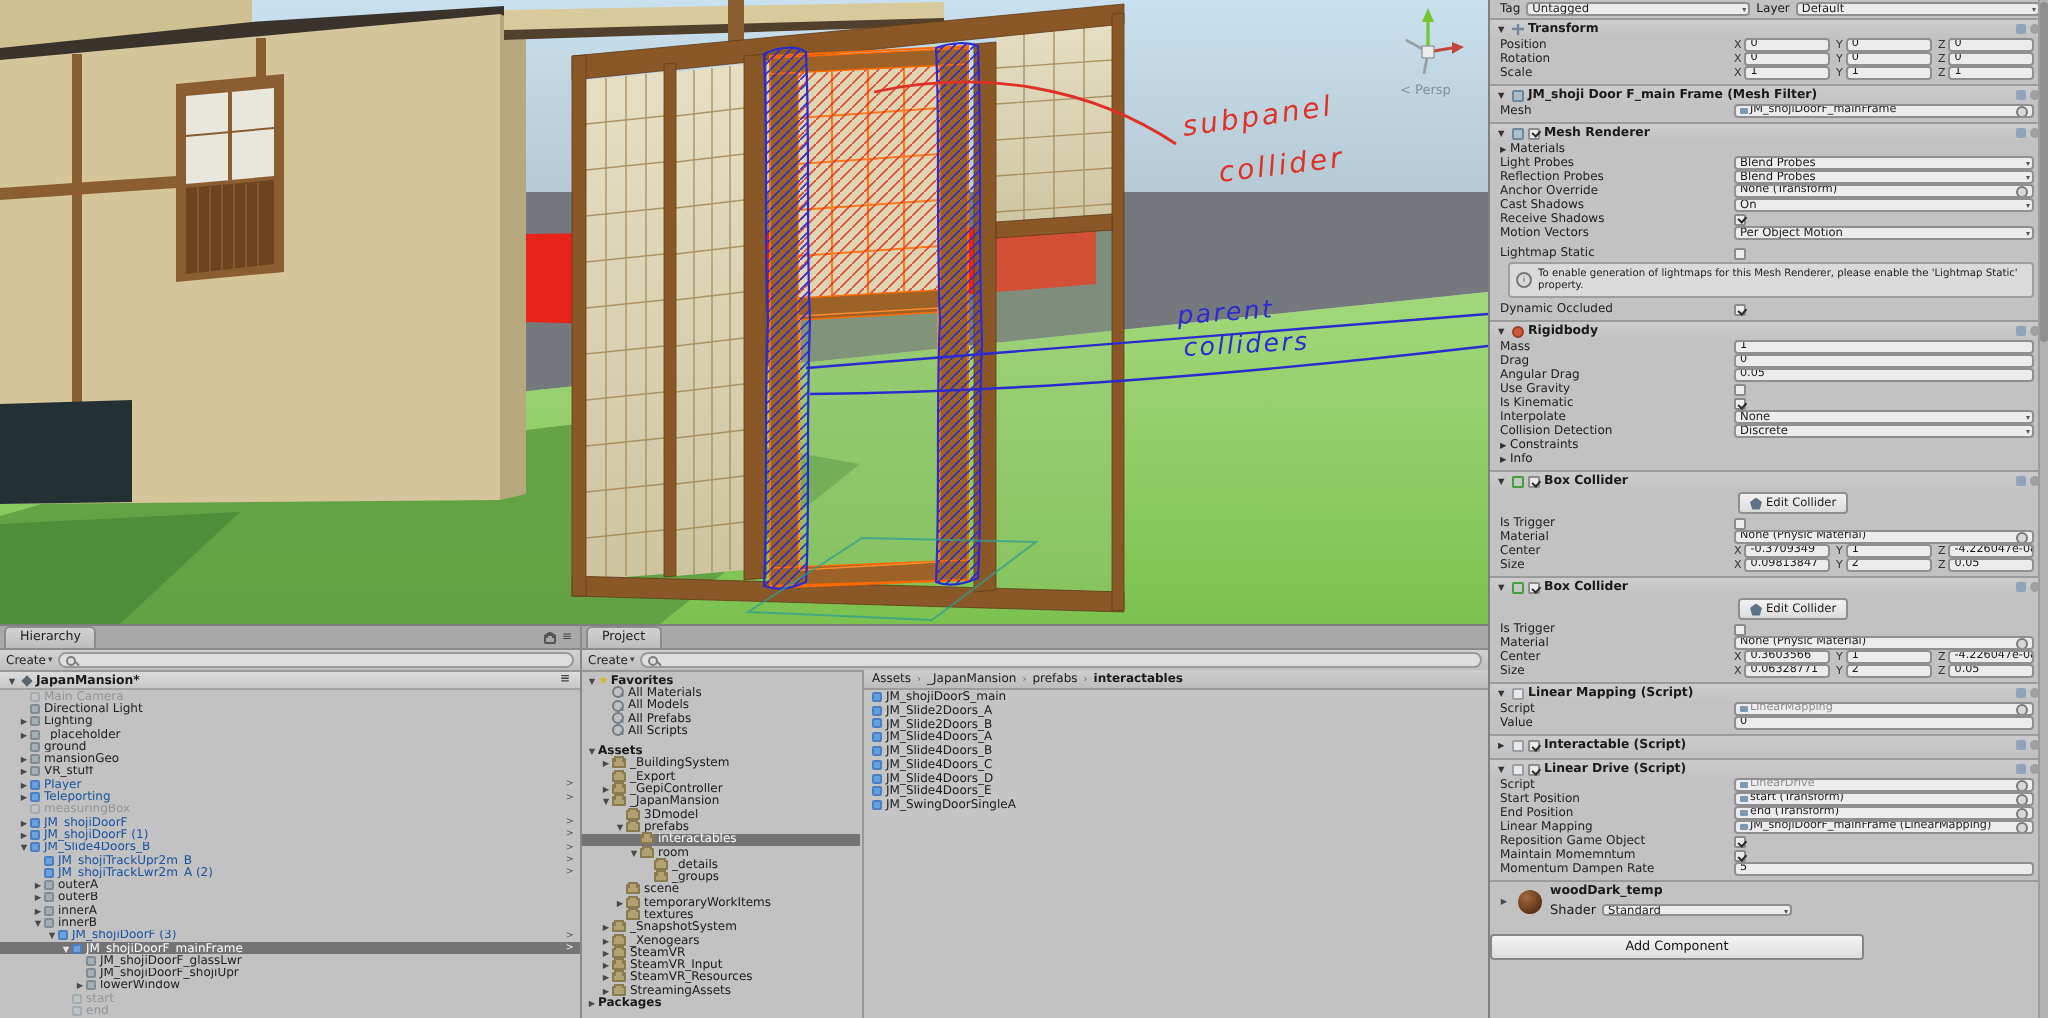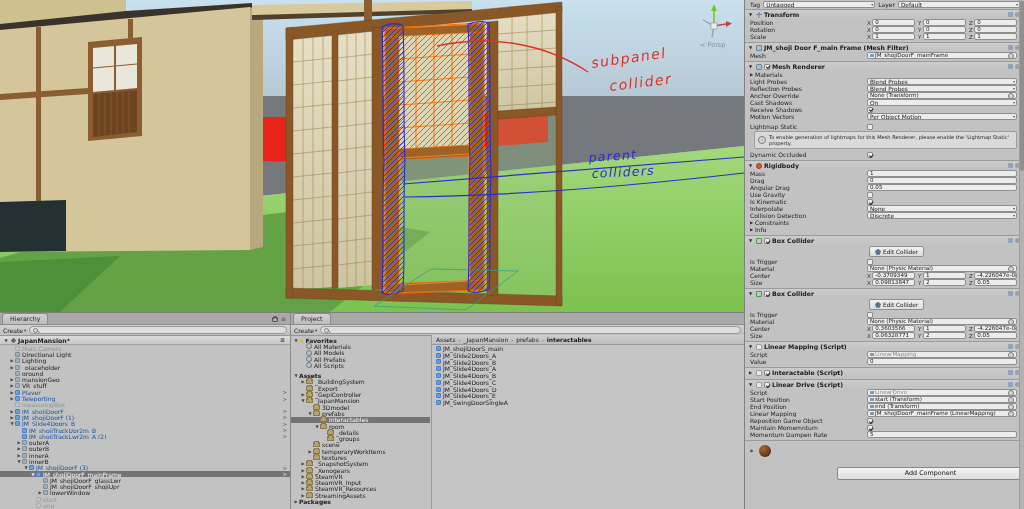--- a/index.html
+++ b/index.html
@@ -92,21 +92,21 @@
   .infoic{width:6px;height:6px;flex:none;border:1px solid #777;border-radius:50%;color:#555;font-size:4.2px;text-align:center;line-height:5.5px}
   .editrow{height:13px;display:flex;align-items:center;padding-left:124px}
   .editbtn{display:flex;align-items:center;gap:2px;background:linear-gradient(#f2f2f2,#dcdcdc);border:1px solid #8f8f8f;border-radius:2px;height:9px;padding:0 5px;font-size:5.8px}
   .pentic{width:6px;height:6px;background:#5c738a;clip-path:polygon(50% 0,100% 38%,81% 100%,19% 100%,0 38%);flex:none}
   .matbar{border-top:1px solid #9b9b9b;display:flex;align-items:center;gap:4px;padding:2px 4px;height:15px}
   .matsphere{width:12px;height:12px;border-radius:50%;background:radial-gradient(circle at 35% 30%,#a46a3c,#5e3418 70%,#3a1f0e);flex:none}
   .matcol{display:flex;flex-direction:column;gap:1.5px;flex:1;min-width:0}
   .matname{font-weight:bold;font-size:6.2px}
   .shaderline{display:flex;align-items:center;gap:3px}
   .shaderline .dd{width:95px}
-  .addwrap{display:flex;justify-content:flex-end;padding:7px 0 4px 0}
+  .addwrap{display:flex;justify-content:flex-start;padding:7px 0 4px 0}
   .addcomp{width:185px;height:11px;background:linear-gradient(#f4f4f4,#dddddd);border:1px solid #868686;border-radius:2px;text-align:center;line-height:10px;font-size:6.4px;color:#111}
 </style>
 </head>
 <body>
 
 <div class="root">
 
   <div class="scene">
     <svg width="744" height="312" viewBox="0 0 744 312">
       <defs>
@@ -1014,20 +1014,27 @@
           </div>
           <div class="irow">
             <span class="ilabel">Momentum Dampen Rate</span>
             <span class="ifield">5</span>
           </div>
         </div>
       </div>
     <div class="matbar">
       <span class="arr">▶</span>
       <span class="matsphere"></span>
+      <div class="matcol">
+        <span class="matname">woodDark_temp</span>
+        <span class="shaderline">
+          <span>Shader</span>
+          <span class="dd">Standard</span>
+        </span>
+      </div>
     </div>
     <div class="addwrap">
       <div class="addcomp">Add Component</div>
     </div>
     <div class="iscroll">
         <div class="ithumb"></div>
       </div>
   </div>
 
 </div>

